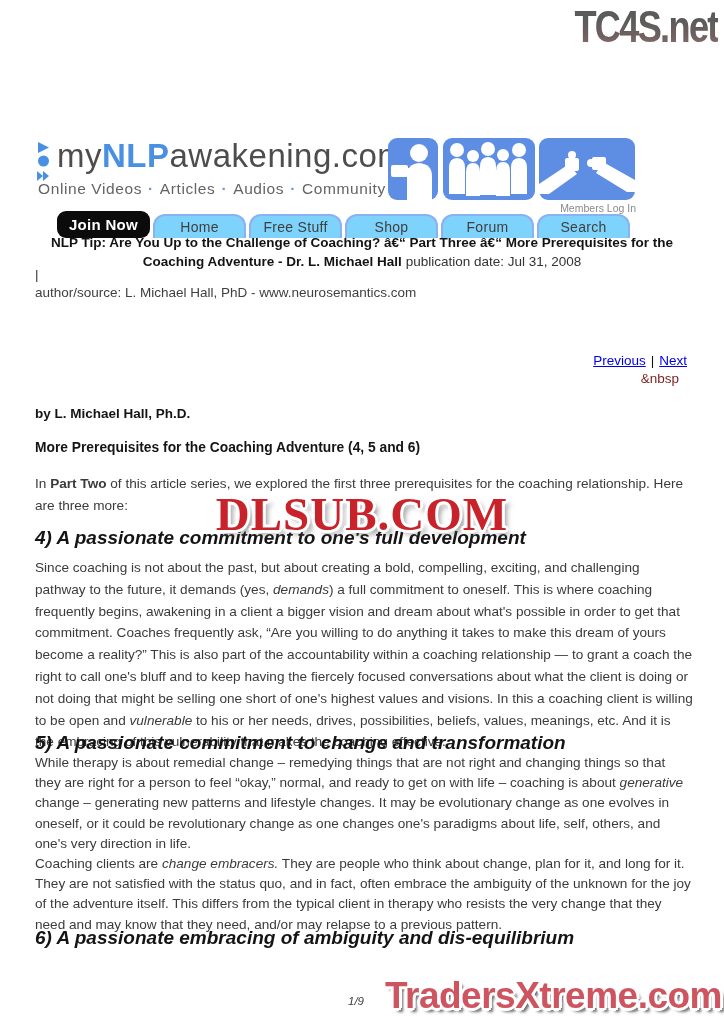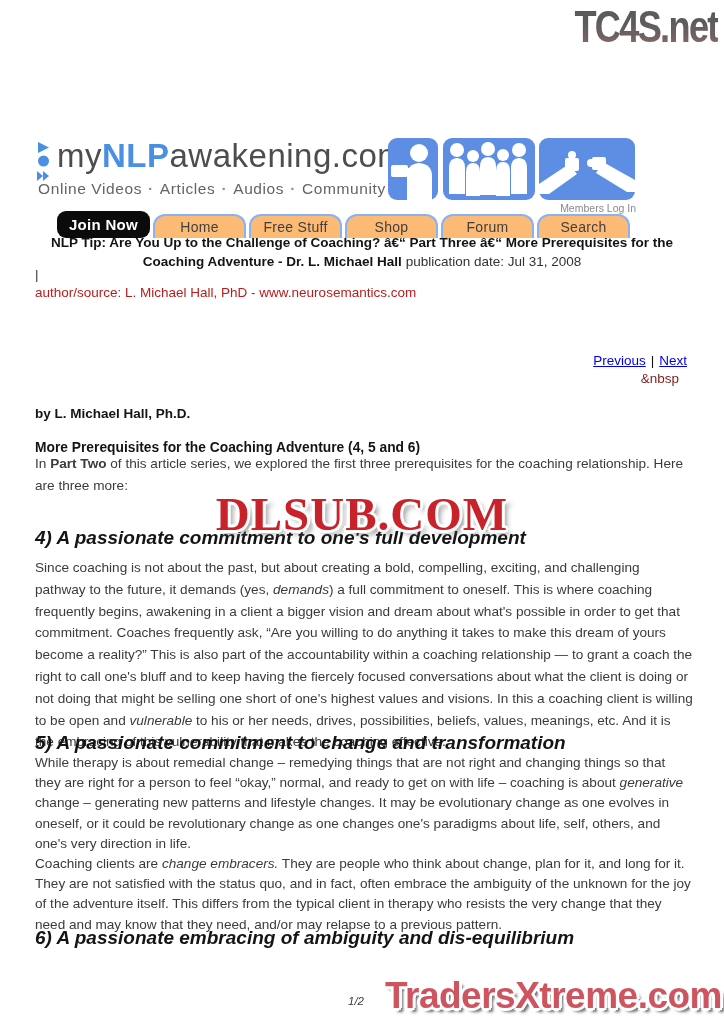--- a/index.html
+++ b/index.html
@@ -22,45 +22,45 @@
   .tagline .dot{color:#6f96d2;margin:0 6px;font-weight:bold;}
 
   
   .tile{position:absolute;top:138px;height:62px;background:#5d8ee3;border-radius:9px;}
   .tile svg{display:block;}
   .members{position:absolute;top:202px;left:540px;width:96px;text-align:right;
            font-size:10.5px;color:#8a8a8a;}
 
   
   .nav{position:absolute;left:57px;top:211px;display:flex;align-items:flex-end;}
-  .tab{box-sizing:border-box;width:93px;height:24px;margin-right:3px;background:#fdba74;
+  .tab{box-sizing:border-box;width:93px;height:24px;margin-right:3px;background:#7dd3fc;
        border:2px solid #8ab2f0;border-bottom:none;border-radius:12px 12px 0 0;
        font-size:14px;color:#3f3f3f;display:flex;align-items:center;justify-content:center;
        letter-spacing:.3px;cursor:pointer;}
   .tab.active{background:#0b0b0b;color:#fff;font-weight:bold;height:27px;
        border:none;border-radius:9px;z-index:2;font-size:15px;}
 
   
   .title{position:absolute;left:35px;top:233px;width:654px;text-align:center;
          font-size:13.5px;font-weight:bold;color:#141414;line-height:19px;}
   .title .pubdate{font-weight:normal;color:#333;margin-left:4px;white-space:nowrap;}
   .pipe{position:absolute;left:35px;top:267px;font-size:13.5px;color:#333;}
-  .author{position:absolute;left:35px;top:285px;font-size:13.5px;color:#b91c1c;}
+  .author{position:absolute;left:35px;top:285px;font-size:13.5px;color:#404040;}
 
   .pager{position:absolute;right:37px;top:353px;font-size:13.5px;color:#111;}
   .pager a{color:#0000e8;text-decoration:underline;cursor:pointer;}
   .pager .sep{margin:0 5px;color:#111;}
   .nbsp{position:absolute;right:45px;top:371px;font-size:13.5px;color:#7f1d1d;}
 
   .byline{position:absolute;left:35px;top:406px;width:654px;
           font-size:13.5px;font-weight:bold;color:#141414;}
   .main-heading{position:absolute;left:35px;top:440px;font-size:13.8px;font-weight:bold;color:#141414;}
 
   .para{font-size:13.6px;line-height:21.8px;color:#3b3b3b;margin:0;}
-  .intro{position:absolute;left:35px;top:453px;width:656px;}
+  .intro{position:absolute;left:35px;top:473px;width:656px;}
 
   
   .section{position:absolute;left:35px;width:658px;}
   #sec0{top:528px;}
   #sec1{top:733px;}
   #sec2{top:928px;}
   .sec-heading{font-size:19px;font-weight:bold;font-style:italic;color:#141414;line-height:20px;}
   #sec0 .sec-heading{margin-bottom:9px;}
   #sec1 .para{line-height:20.2px;}
 
@@ -167,16 +167,16 @@
   <div class="section" id="sec1">
       <div class="sec-heading">5) A passionate commitment to change and transformation</div>
       <p class="para"><span>While therapy is about remedial change – remedying things that are not right and changing things so that they are right for a person to feel “okay,” normal, and ready to get on with life – coaching is about </span><span style="font-style: italic;">generative</span><span> change – generating new patterns and lifestyle changes. It may be evolutionary change as one evolves in oneself, or it could be revolutionary change as one changes one's paradigms about life, self, others, and one's very direction in life.</span></p>
       <p class="para"><span>Coaching clients are </span><span style="font-style: italic;">change embracers.</span><span> They are people who think about change, plan for it, and long for it. They are not satisfied with the status quo, and in fact, often embrace the ambiguity of the unknown for the joy of the adventure itself. This differs from the typical client in therapy who resists the very change that they need and may know that they need, and/or may relapse to a previous pattern.</span></p>
     </div>
   <div class="section" id="sec2">
       <div class="sec-heading">6) A passionate embracing of ambiguity and dis-equilibrium</div>
     </div>
 
   <div class="wm-dlsub">DLSUB.COM</div>
-  <div class="pagination">1/2</div>
+  <div class="pagination">1/9</div>
   <div class="wm-traders">TradersXtreme.com</div>
 
 </div>
 
 </body></html>

